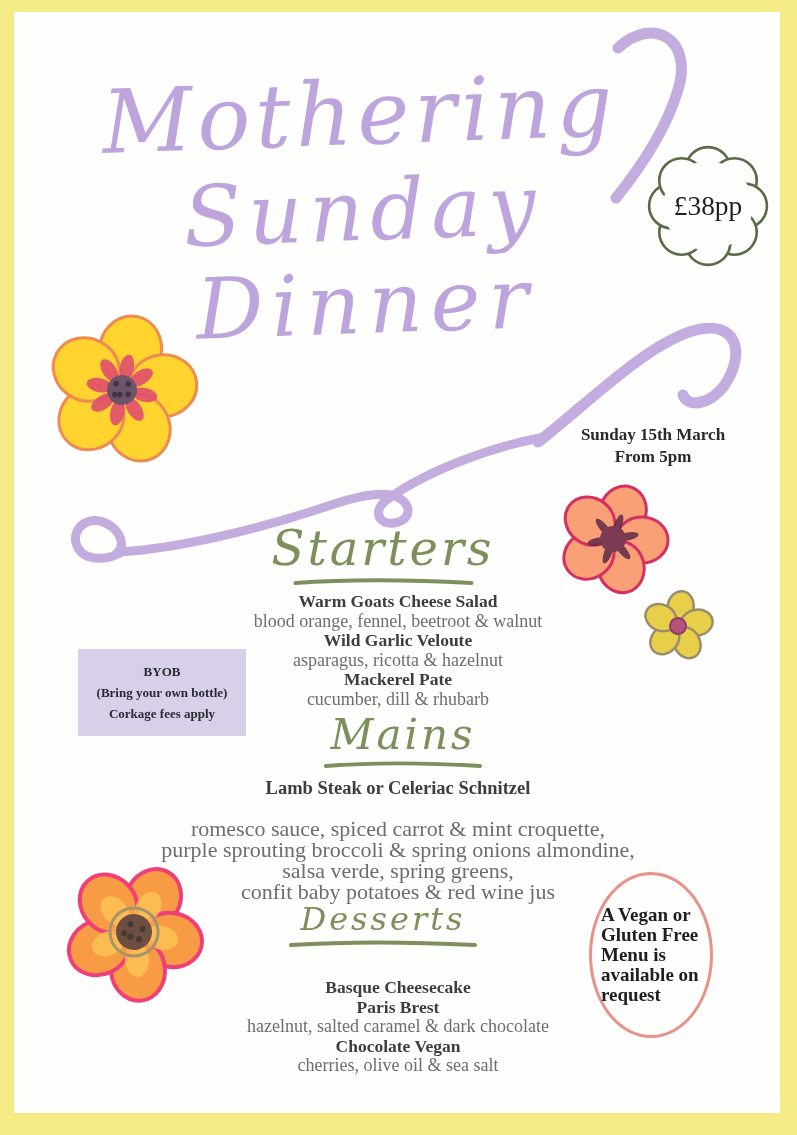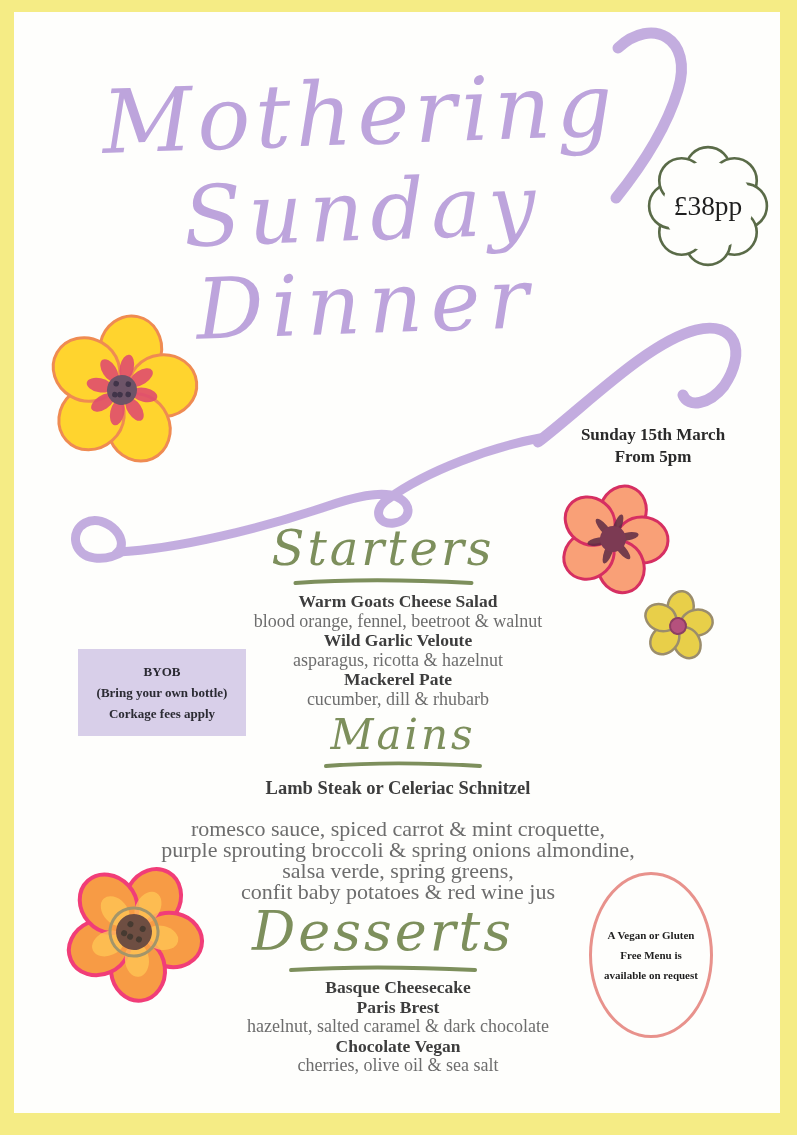--- a/index.html
+++ b/index.html
@@ -50,21 +50,21 @@
   .byob{
     position:absolute;left:78px;top:649px;width:168px;z-index:4;
     background:var(--byob-bg,#d8cfe9);padding:12px 6px;box-sizing:border-box;
     text-align:center;font-weight:bold;font-size:13px;line-height:21px;
     color:#2b2b33;
   }
   .oval-note{
     position:absolute;left:589px;top:872px;width:124px;height:166px;z-index:4;
     border:3px solid var(--oval-pink,#e8928c);border-radius:50%;
     display:flex;align-items:center;justify-content:center;box-sizing:border-box;
-    text-align:center;font-weight:bold;font-size:11px;line-height:20px;
+    font-weight:bold;font-size:19px;line-height:20px;
     color:#1e1e1e;padding:0 9px;
   }
 </style>
 </head>
 <body>
 
 <div class="page">
   <div class="frame"></div>
 
   <svg class="decor" width="797" height="1135" viewBox="0 0 797 1135">
@@ -223,21 +223,21 @@
   <div class="menu-block" style="top:778px;">
     <div class="mains-headline">Lamb Steak or Celeriac Schnitzel</div>
   </div>
   <div class="menu-block" style="top:818px;">
     <div class="mains-desc">romesco sauce, spiced carrot &amp; mint croquette,</div>
     <div class="mains-desc">purple sprouting broccoli &amp; spring onions almondine,</div>
     <div class="mains-desc">salsa verde, spring greens,</div>
     <div class="mains-desc">confit baby potatoes &amp; red wine jus</div>
   </div>
 
-  <div class="script-head" style="top:900px;font-size:54px;">
+  <div class="script-head" style="top:900px;font-size:32px;">
     <span class="word">Desserts</span>
     <svg width="190" height="8" viewBox="0 0 190 8">
       <path d="M 3 5 C 65 1, 128 2, 187 5" fill="none" stroke="var(--script-green,#7d8f5c)" stroke-width="4" stroke-linecap="round"></path>
     </svg>
   </div>
   <div class="menu-block" style="top:978px;">
     <div class="item-name">Basque Cheesecake</div>
     <div class="item-name">Paris Brest</div>
     <div class="item-desc">hazelnut, salted caramel &amp; dark chocolate</div>
     <div class="item-name">Chocolate Vegan</div>

